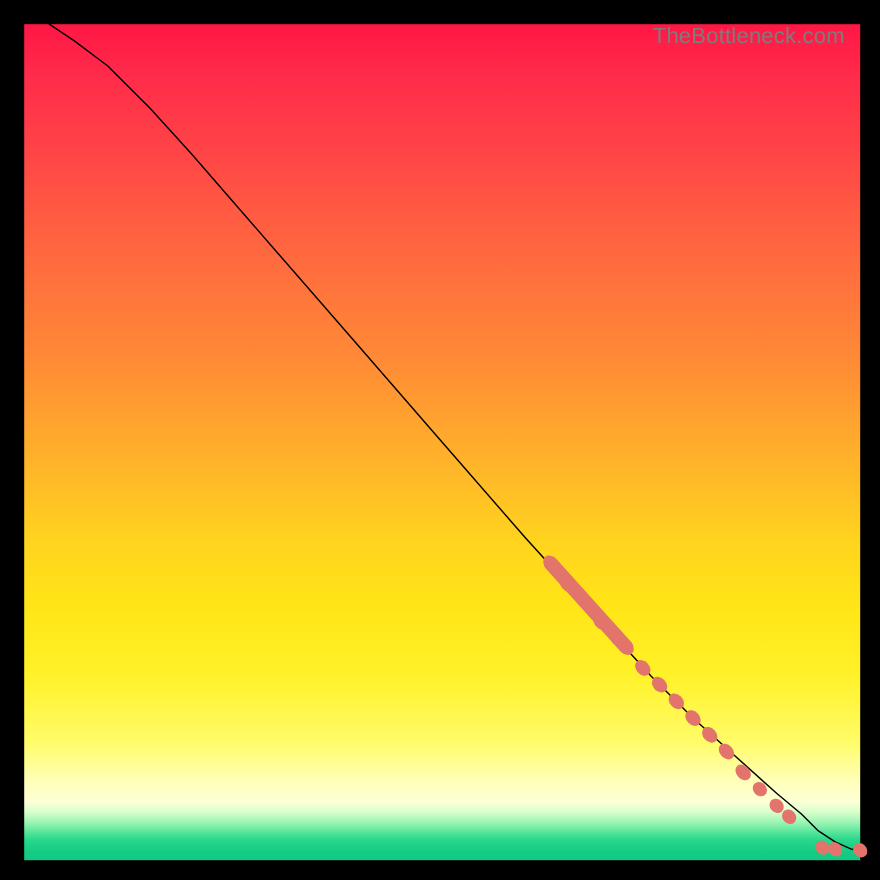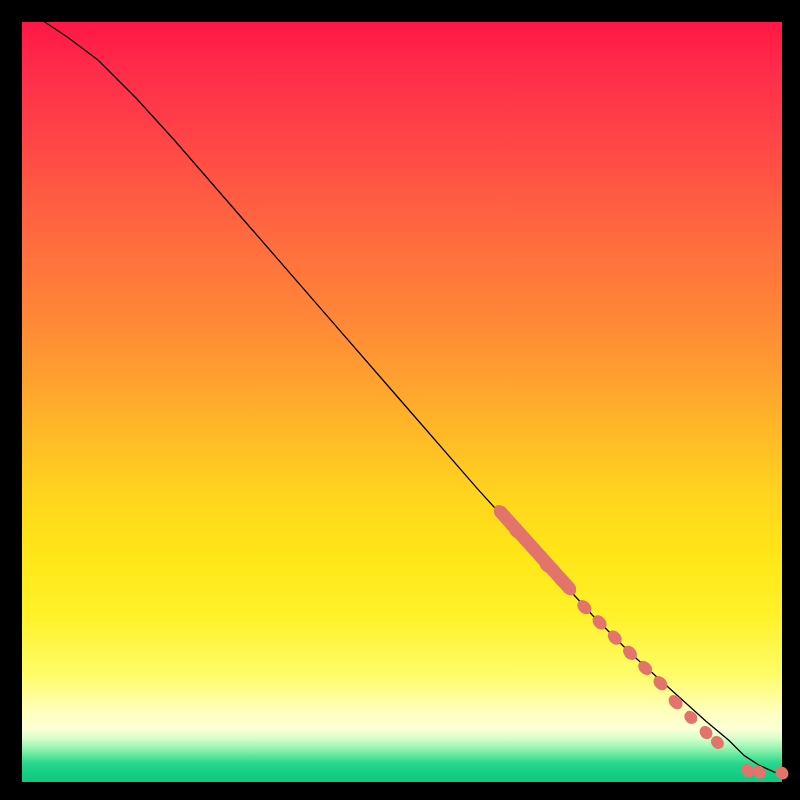--- a/index.html
+++ b/index.html
@@ -78,20 +78,21 @@
     stroke: none;
   }
 </style>
 </head>
 <body>
 
 <div class="stage">
 
   <div class="plot-area">
 
+    <div class="attribution">TheBottleneck.com</div>
 
     <svg class="curve" viewBox="0 0 760 760">
 
       <path id="curve-path" class="line" d="M22.8 0.0 L45.6 15.2 L76.0 38.0 L114.0 76.0 L152.0 117.8 L228.0 205.2 L304.0 292.6 L380.0 380.0 L456.0 467.4 L532.0 551.0 L570.0 592.8 L608.0 630.8 L646.0 665.0 L684.0 699.2 L706.8 718.2 L722.0 733.4 L737.2 743.3 L752.4 750.1 L760.0 750.9"></path>
 
       <g id="dots-group">
           <line x1="478.8" y1="490.2" x2="547.2" y2="566.2" stroke="#e2746c" stroke-width="13" stroke-linecap="round"></line>
           <ellipse cx="478.8" cy="490.2" rx="8" ry="6" class="dot" transform="rotate(47 478.8 490.2)"></ellipse>
           <ellipse cx="494.0" cy="509.2" rx="8" ry="6" class="dot" transform="rotate(47 494.0 509.2)"></ellipse>
           <ellipse cx="509.2" cy="524.4" rx="8" ry="6" class="dot" transform="rotate(47 509.2 524.4)"></ellipse>

